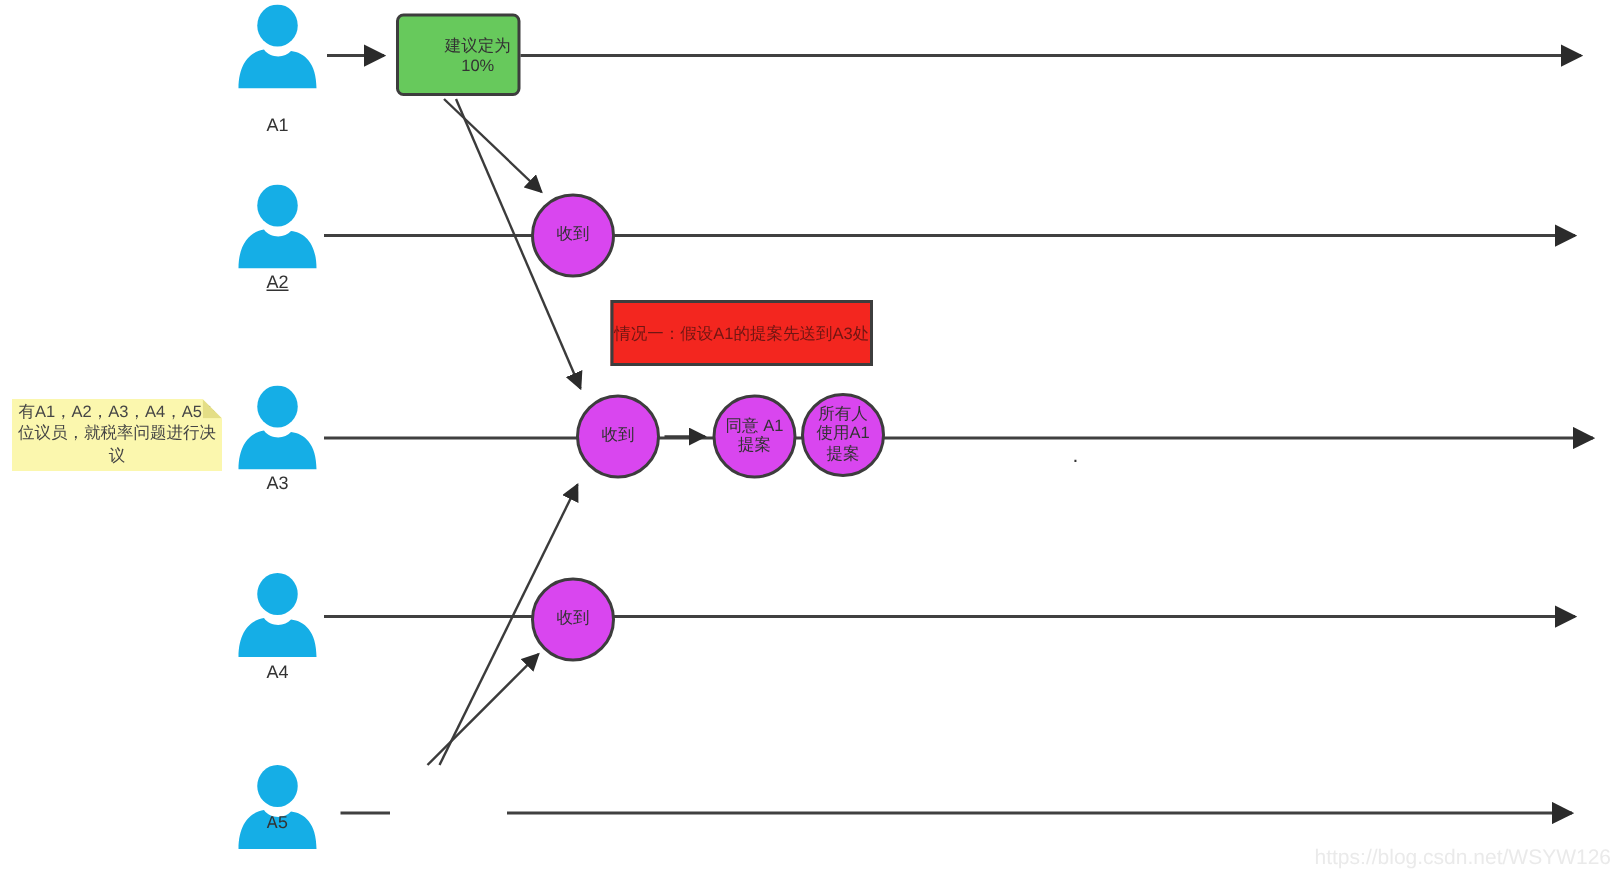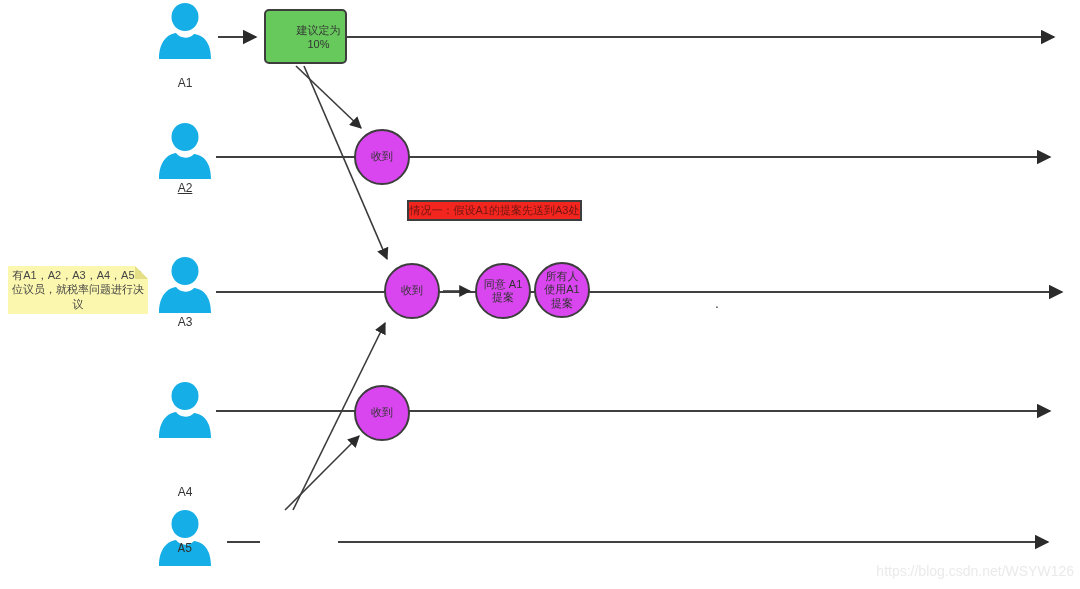--- a/index.html
+++ b/index.html
@@ -91,38 +91,38 @@
       </svg>
     </div>
     <div class="abs actor-label" style="left:156px;top:315px;">A3</div>
 
     <div class="abs actor-icon" style="left:156px;top:382px;">
       <svg width="58" height="56" viewBox="0 0 58 56">
         <ellipse cx="29" cy="14" rx="13.5" ry="14" fill="#15AEE6"></ellipse>
         <path d="M3 56 C3 38 12 31 20 30 C24 36 34 36 38 31 C47 32 55 39 55 56 Z" fill="#15AEE6"></path>
       </svg>
     </div>
-    <div class="abs actor-label" style="left:156px;top:441px;margin-top:44px;">A4</div>
+    <div class="abs actor-label" style="left:156px;top:441px;">A4</div>
 
     <div class="abs actor-icon" style="left:156px;top:510px;">
       <svg width="58" height="56" viewBox="0 0 58 56">
         <ellipse cx="29" cy="14" rx="13.5" ry="14" fill="#15AEE6"></ellipse>
         <path d="M3 56 C3 38 12 31 20 30 C24 36 34 36 38 31 C47 32 55 39 55 56 Z" fill="#15AEE6"></path>
       </svg>
     </div>
     <div class="abs actor-label" style="left:156px;top:542px;font-family:Liberation Mono, monospace;">A5</div>
 
     <div class="abs note" style="left:8px;top:266px;width:140px;height:48px;">有A1，A2，A3，A4，A5 5
 位议员，就税率问题进行决
 议</div>
     <div class="abs note-fold" style="left:135px;top:266px;"></div>
 
     <div class="abs gbox" style="left:264px;top:9px;width:83px;height:55px;padding-left:26px;">建议定为10%</div>
 
-    <div class="abs banner" style="left:407px;top:200px;width:175px;height:21px;">情况一：假设A1的提案先送到A3处</div>
+    <div class="abs banner" style="left:407px;top:200px;width:175px;height:44px;">情况一：假设A1的提案先送到A3处</div>
 
     <div class="abs circle" style="left:354px;top:129px;">收到</div>
     <div class="abs circle" style="left:384px;top:263px;">收到</div>
     <div class="abs circle" style="left:475px;top:263px;">同意 A1
 提案</div>
     <div class="abs circle" style="left:534px;top:262px;">所有人
 使用A1
 提案</div>
     <div class="abs circle" style="left:354px;top:385px;">收到</div>
 

